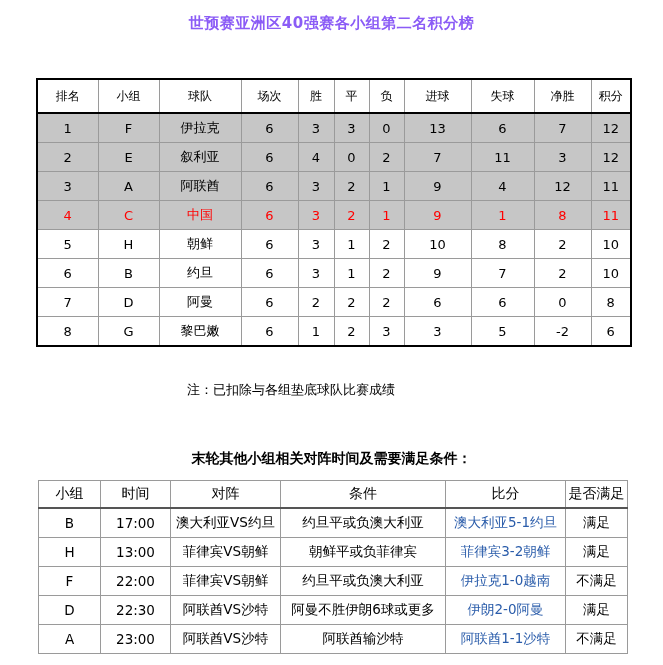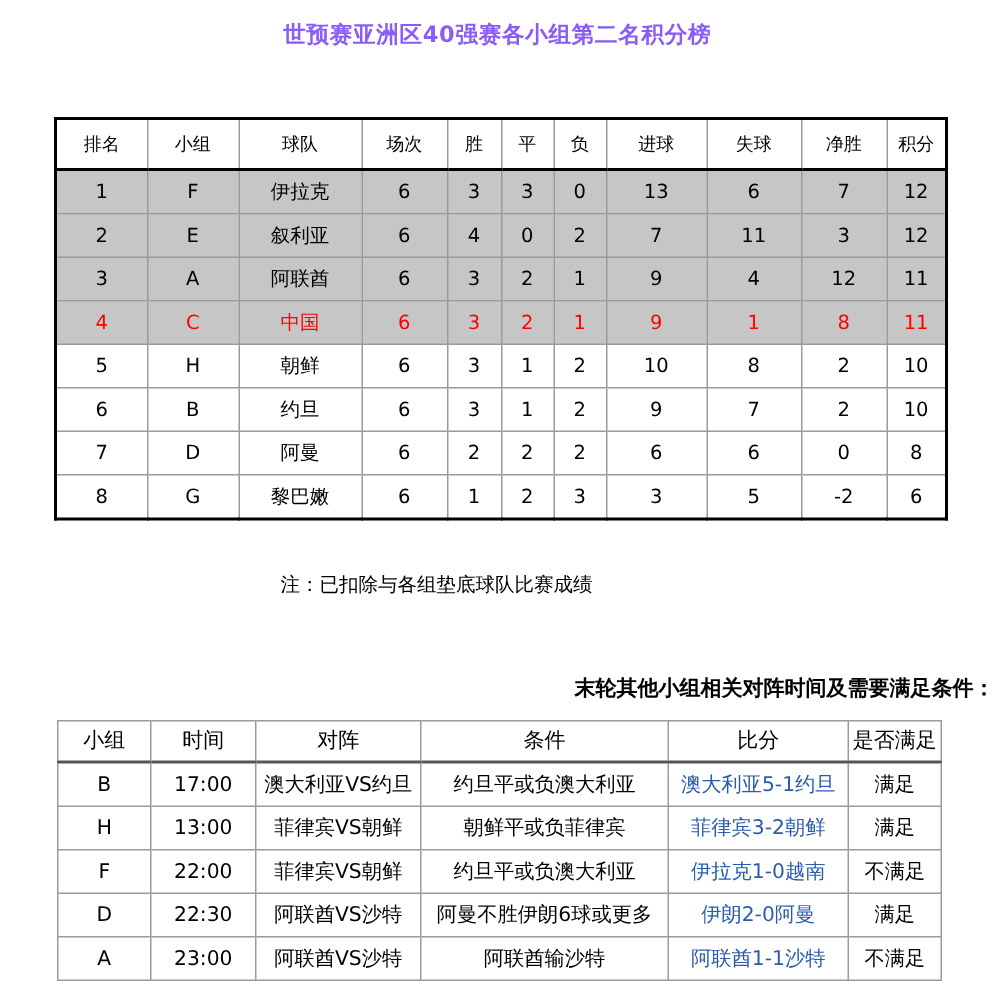--- a/index.html
+++ b/index.html
@@ -37,21 +37,21 @@
     text-align: center;
     font-size: 13px;
     color: #000;
   }
 
   .sub-title {
     position: absolute;
     left: 0;
     top: 450px;
     width: 663px;
-    text-align: right;
+    text-align: center;
     font-size: 14px;
     font-weight: bold;
     color: #000;
   }
 
   
   .standings-wrap {
     position: absolute;
     left: 36px;
     top: 78px;

